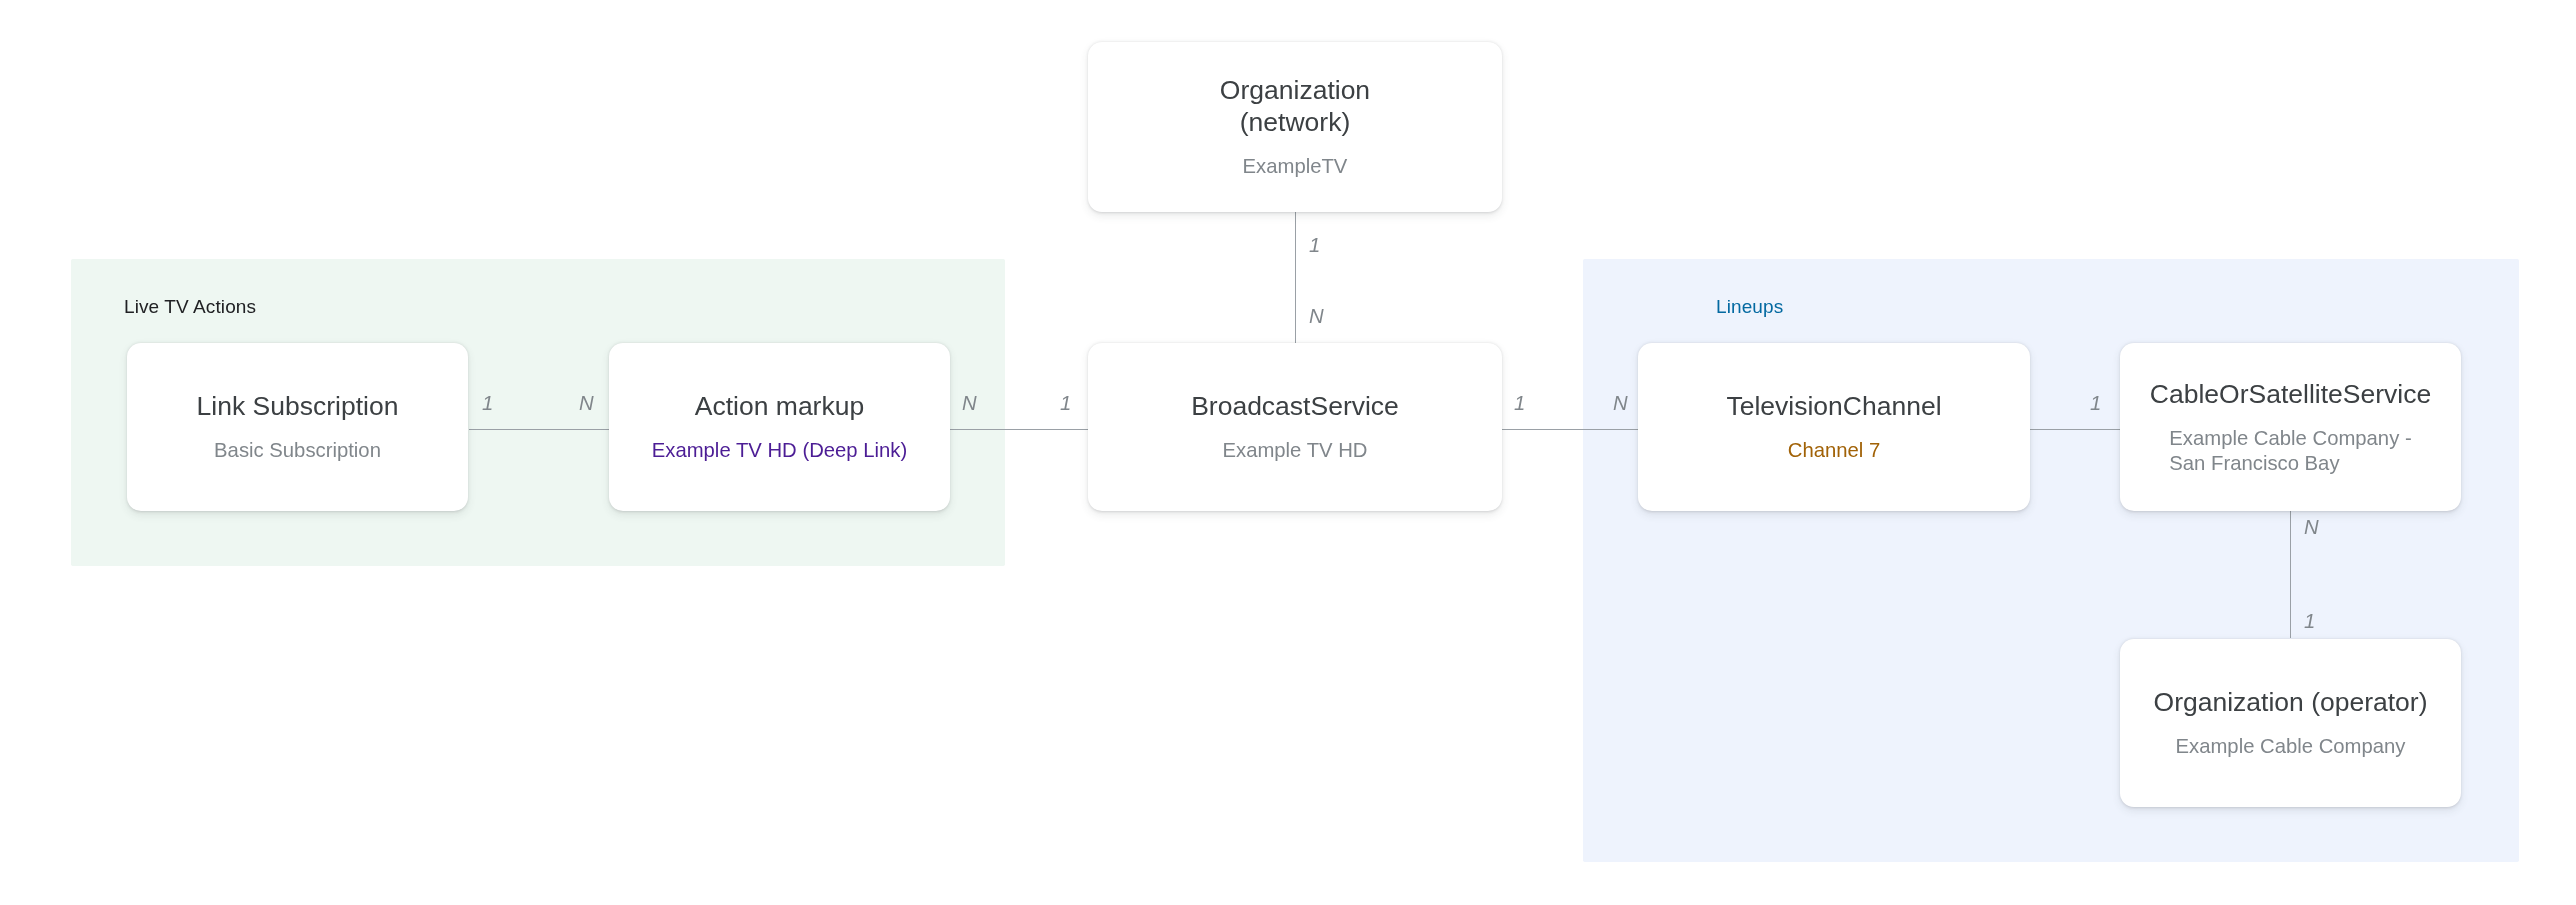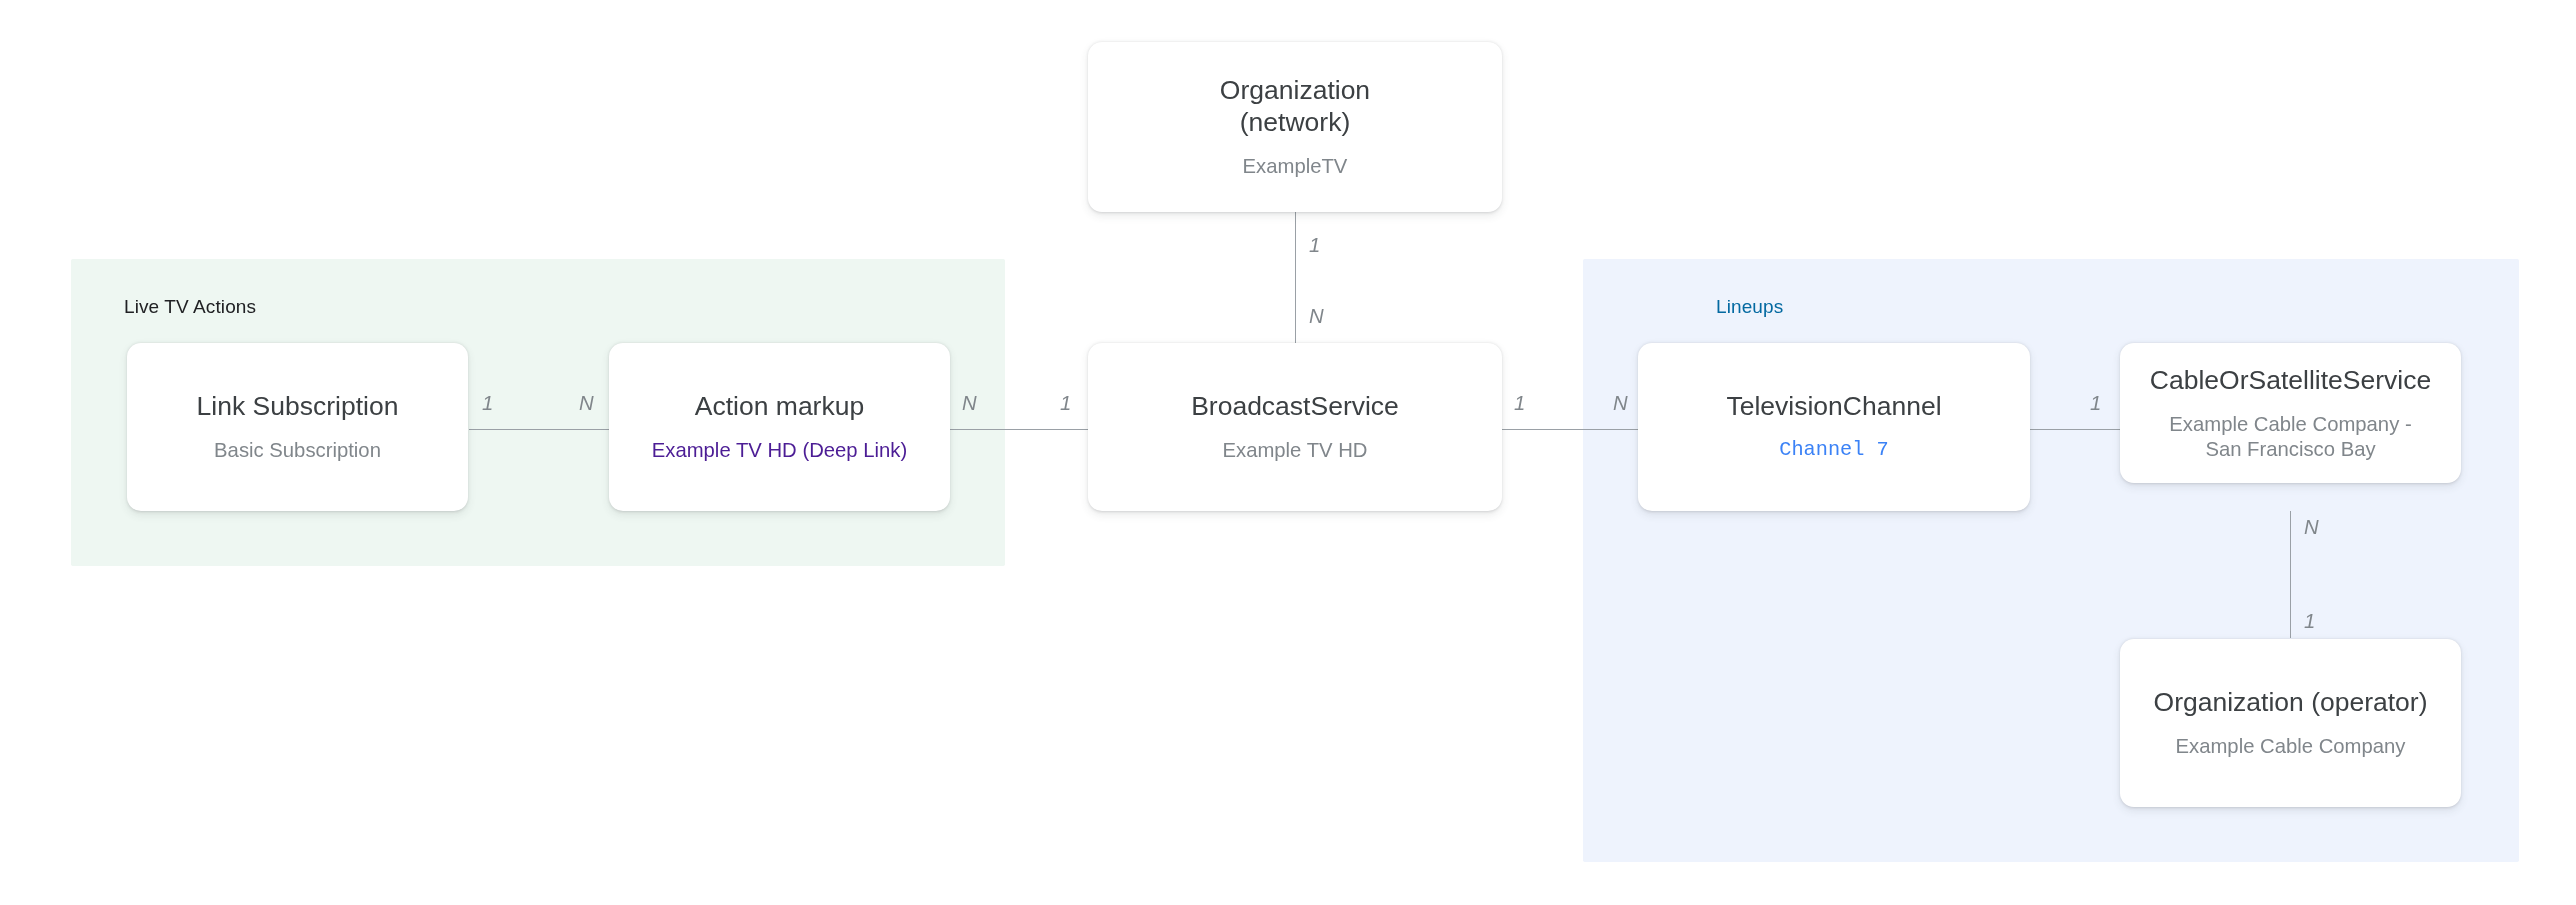--- a/index.html
+++ b/index.html
@@ -53,21 +53,21 @@
     line-height: 1.18;
     color: #3c4043;
     text-align: center;
     white-space: pre-line;
   }
   .node-subtitle {
     margin-top: 16px;
     font-size: 20.3px;
     line-height: 1.22;
     color: #80868b;
-    text-align: center;
+    text-align: left;
     white-space: pre-line;
   }
 
   
   .edge-h {
     position: absolute;
     height: 0;
     border-top: 1.8px solid #9aa0a6;
     z-index: 1;
   }
@@ -125,23 +125,23 @@
     <div class="node" style="left: 609px; top: 343px; width: 341px; height: 168px; background: rgb(255, 255, 255);">
       <div class="node-title" style="color: rgb(60, 64, 67);">Action markup</div>
       <div class="node-subtitle" style="color: #4c1d95;">Example TV HD (Deep Link)</div>
     </div>
     <div class="node" style="left: 1088px; top: 343px; width: 414px; height: 168px; background: rgb(255, 255, 255);">
       <div class="node-title" style="color: rgb(60, 64, 67);">BroadcastService</div>
       <div class="node-subtitle" style="color: rgb(128, 134, 139);">Example TV HD</div>
     </div>
     <div class="node" style="left: 1638px; top: 343px; width: 392px; height: 168px; background: rgb(255, 255, 255);">
       <div class="node-title" style="color: rgb(60, 64, 67);">TelevisionChannel</div>
-      <div class="node-subtitle" style="color: #3b82f6; font-family: Liberation Mono, monospace;">Channel 7</div>
+      <div class="node-subtitle" style="color: #a16207;">Channel 7</div>
     </div>
-    <div class="node" style="left: 2120px; top: 343px; width: 341px; height: 140px; background: rgb(255, 255, 255);">
+    <div class="node" style="left: 2120px; top: 343px; width: 341px; height: 168px; background: rgb(255, 255, 255);">
       <div class="node-title" style="color: rgb(60, 64, 67);">CableOrSatelliteService</div>
       <div class="node-subtitle" style="color: rgb(128, 134, 139);">Example Cable Company -
 San Francisco Bay</div>
     </div>
     <div class="node" style="left: 2120px; top: 639px; width: 341px; height: 168px; background: rgb(255, 255, 255);">
       <div class="node-title" style="color: rgb(60, 64, 67);">Organization (operator)</div>
       <div class="node-subtitle" style="color: rgb(128, 134, 139);">Example Cable Company</div>
     </div>
   </div>
 

